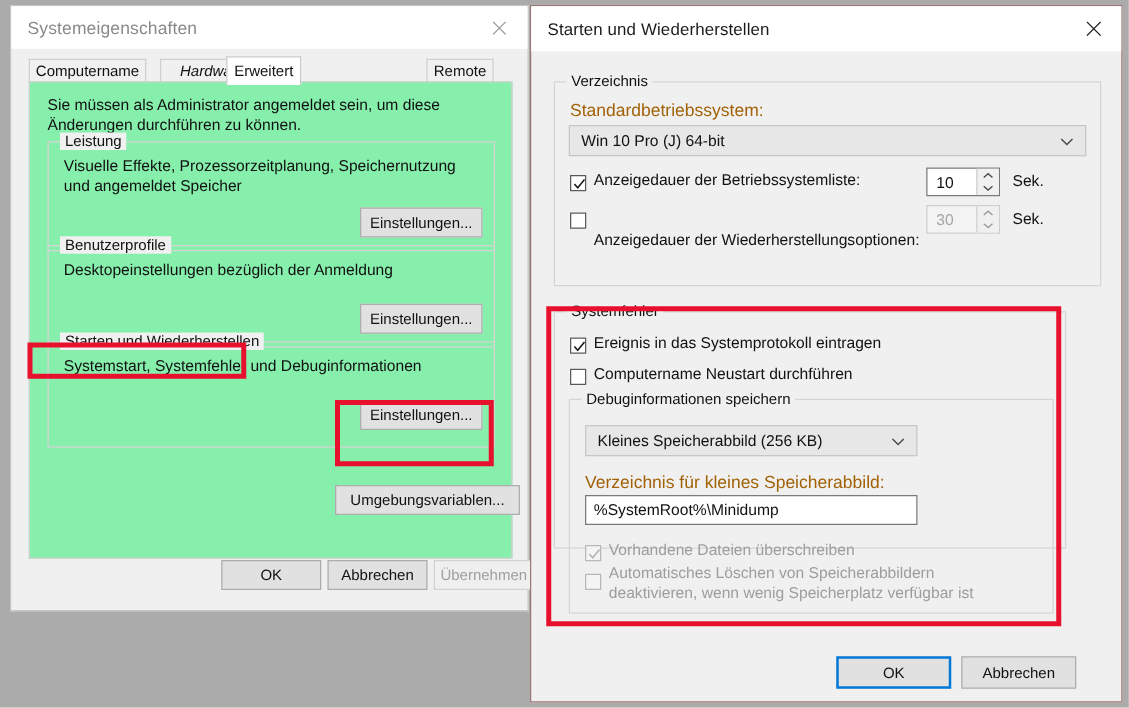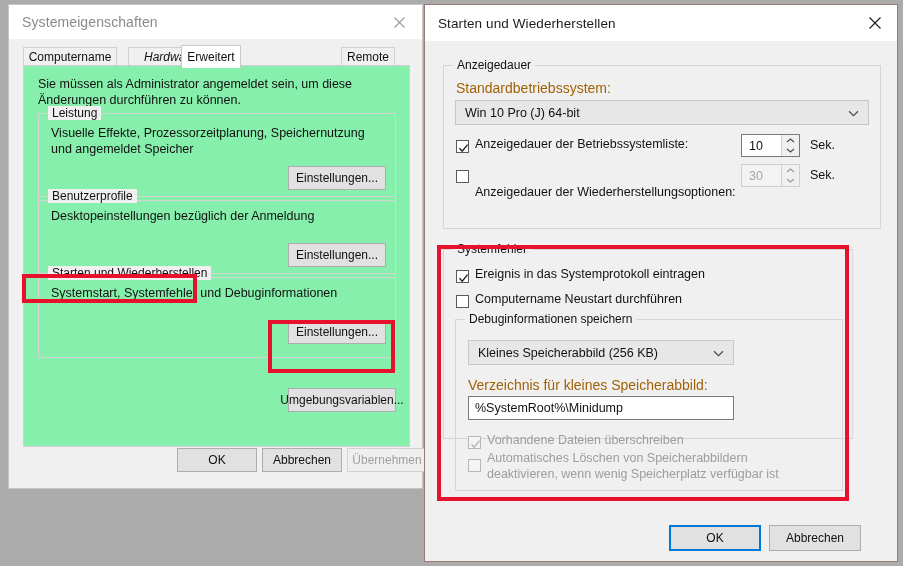--- a/index.html
+++ b/index.html
@@ -121,21 +121,21 @@
       <div class="grouptext" style="left:12px;top:11px;width:330px;">Desktopeinstellungen bezüglich der Anmeldung</div>
       <div class="btn" style="position:absolute;right:9px;top:46px;width:98px;height:24px;">Einstellungen...</div>
     </div>
 
     <div class="group" style="left:14px;top:207px;width:358px;height:85px;">
       <span class="group-legend">Starten und Wiederherstellen</span>
       <div class="grouptext" style="left:12px;top:11px;width:330px;">Systemstart, Systemfehler und Debuginformationen</div>
       <div class="btn" style="position:absolute;right:9px;top:46px;width:98px;height:24px;">Einstellungen...</div>
     </div>
 
-    <div class="btn" style="position:absolute;left:264px;top:322px;width:108px;height:24px;">Umgebungsvariablen...</div>
+    <div class="btn" style="position:absolute;left:244px;top:322px;width:148px;height:24px;">Umgebungsvariablen...</div>
   </div>
 
   <div class="btn" style="position:absolute;left:168px;top:443px;width:80px;height:24px;">OK</div>
   <div class="btn" style="position:absolute;left:253px;top:443px;width:80px;height:24px;">Abbrechen</div>
   <div class="btn disabled" style="position:absolute;left:338px;top:443px;width:80px;height:24px;">Übernehmen</div>
 </div>
 
 <div class="redbox" style="left:22px;top:274px;width:175px;height:29px;"></div>
 <div class="redbox" style="left:268px;top:320px;width:127px;height:53px;"></div>
 
@@ -144,21 +144,21 @@
   <div class="titlebar" style="height:36px;">
     <div class="title-text">Starten und Wiederherstellen</div>
     <div class="close-btn">
       <svg width="12" height="12" viewBox="0 0 12 12">
           <path d="M0.5 0.5 L11.5 11.5 M11.5 0.5 L0.5 11.5" stroke="#1b1b1b" stroke-width="1.1" fill="none"></path>
         </svg>
     </div>
   </div>
 
   <div class="group" style="left:18px;top:60px;width:438px;height:164px;background:#f0f0f0;">
-    <span class="group-legend">Anzeigedauer</span>
+    <span class="group-legend">Verzeichnis</span>
 
     <div class="rlabel" style="left:12px;top:14px;">Standardbetriebssystem:</div>
 
     <div class="combo" style="left:11px;top:34px;width:414px;height:25px;">
       <span>Win 10  Pro (J) 64-bit</span>
       <span class="arrow">
         <svg width="11" height="7" viewBox="0 0 11 7">
             <path d="M1 1.2 L5.5 5.6 L10 1.2" stroke="#4a4a4a" stroke-width="1.2" fill="none"></path>
           </svg>
       </span>

